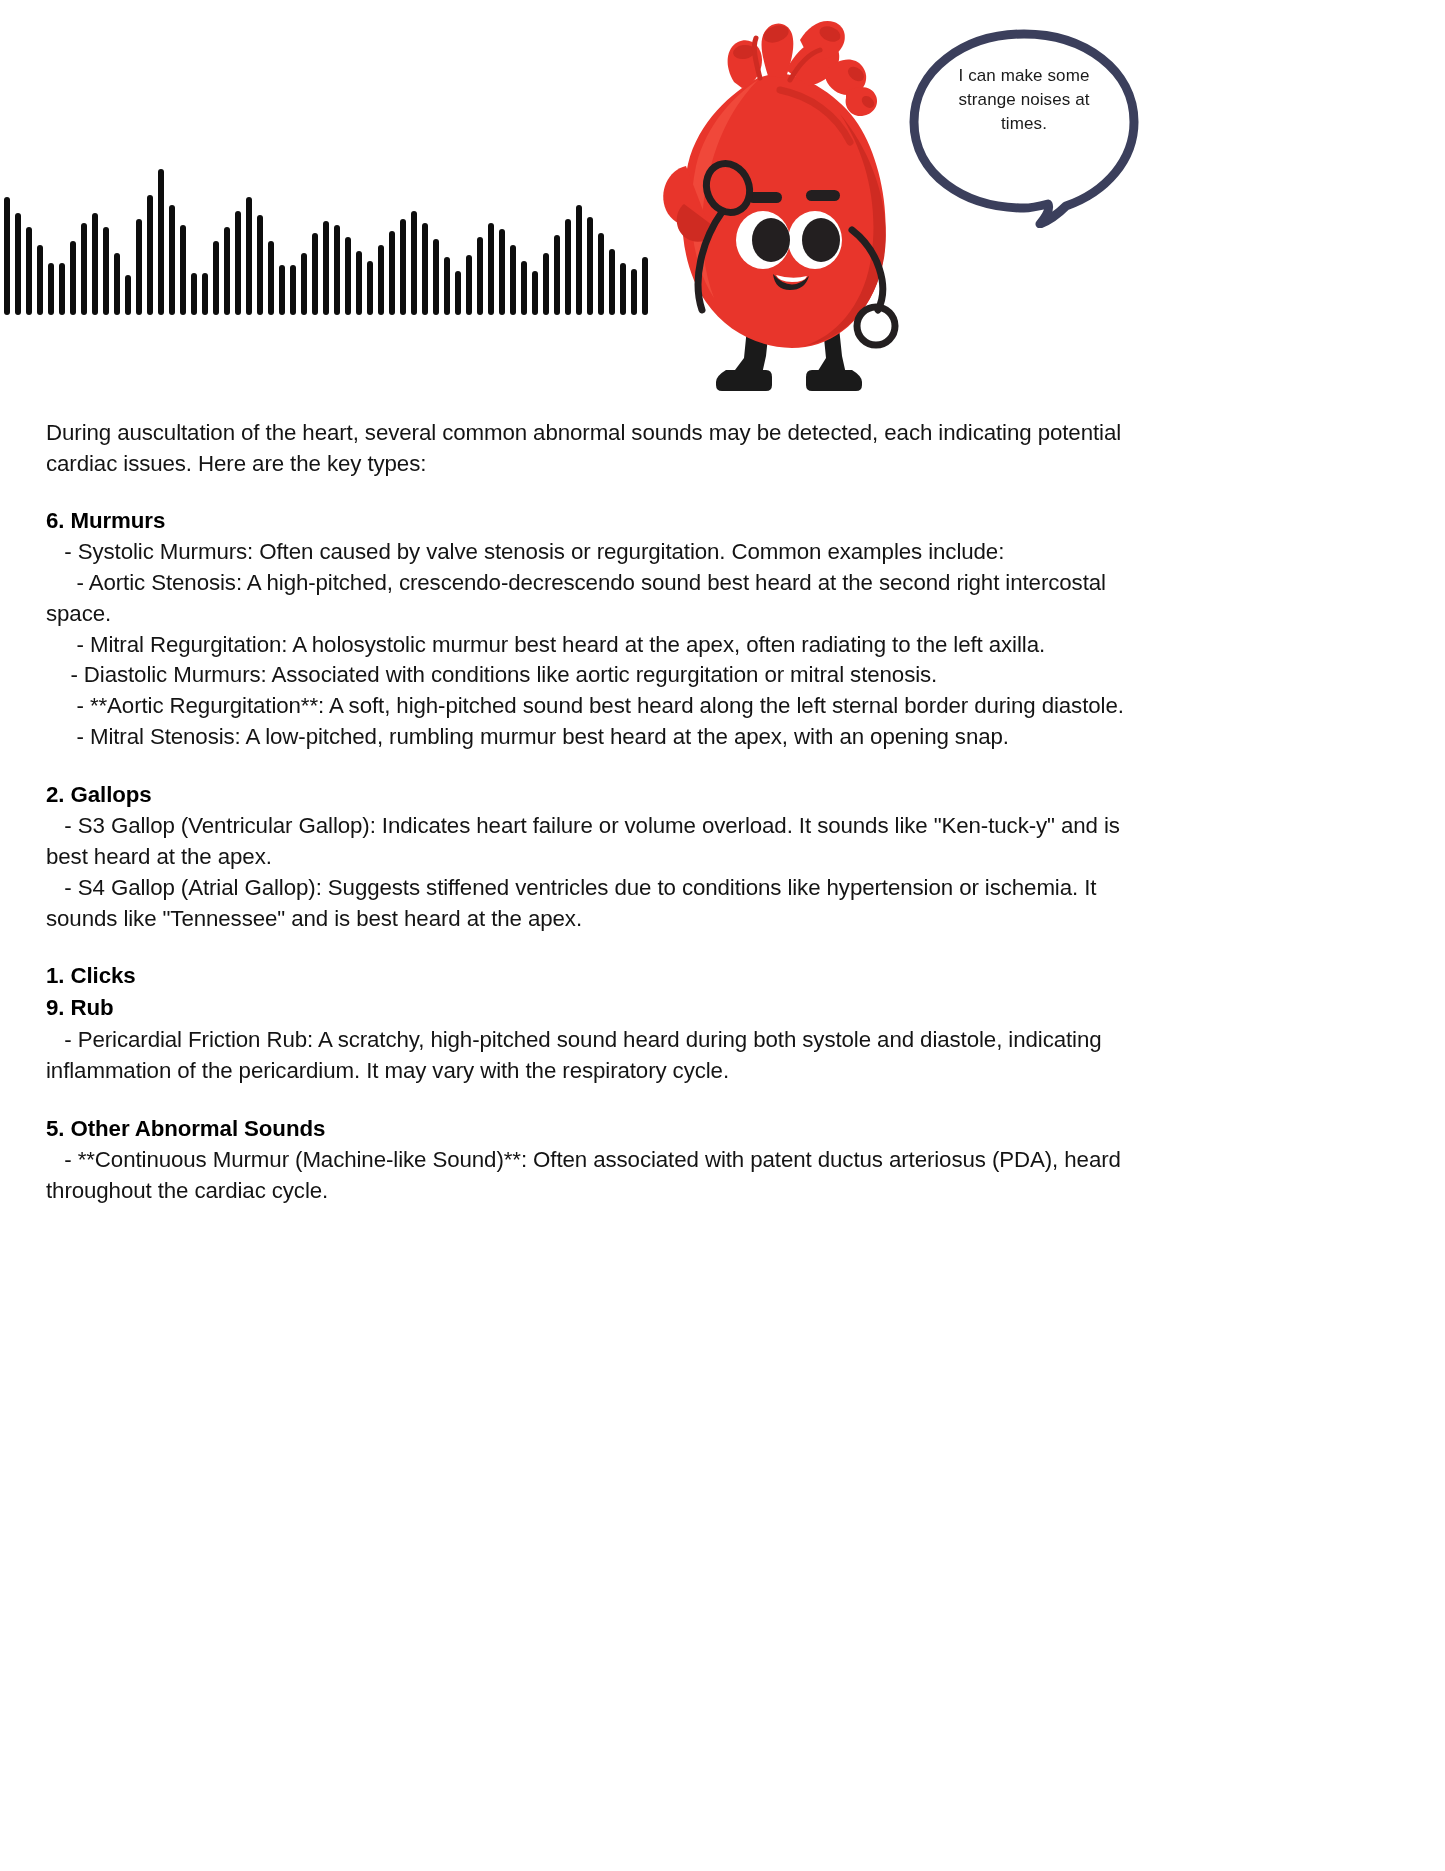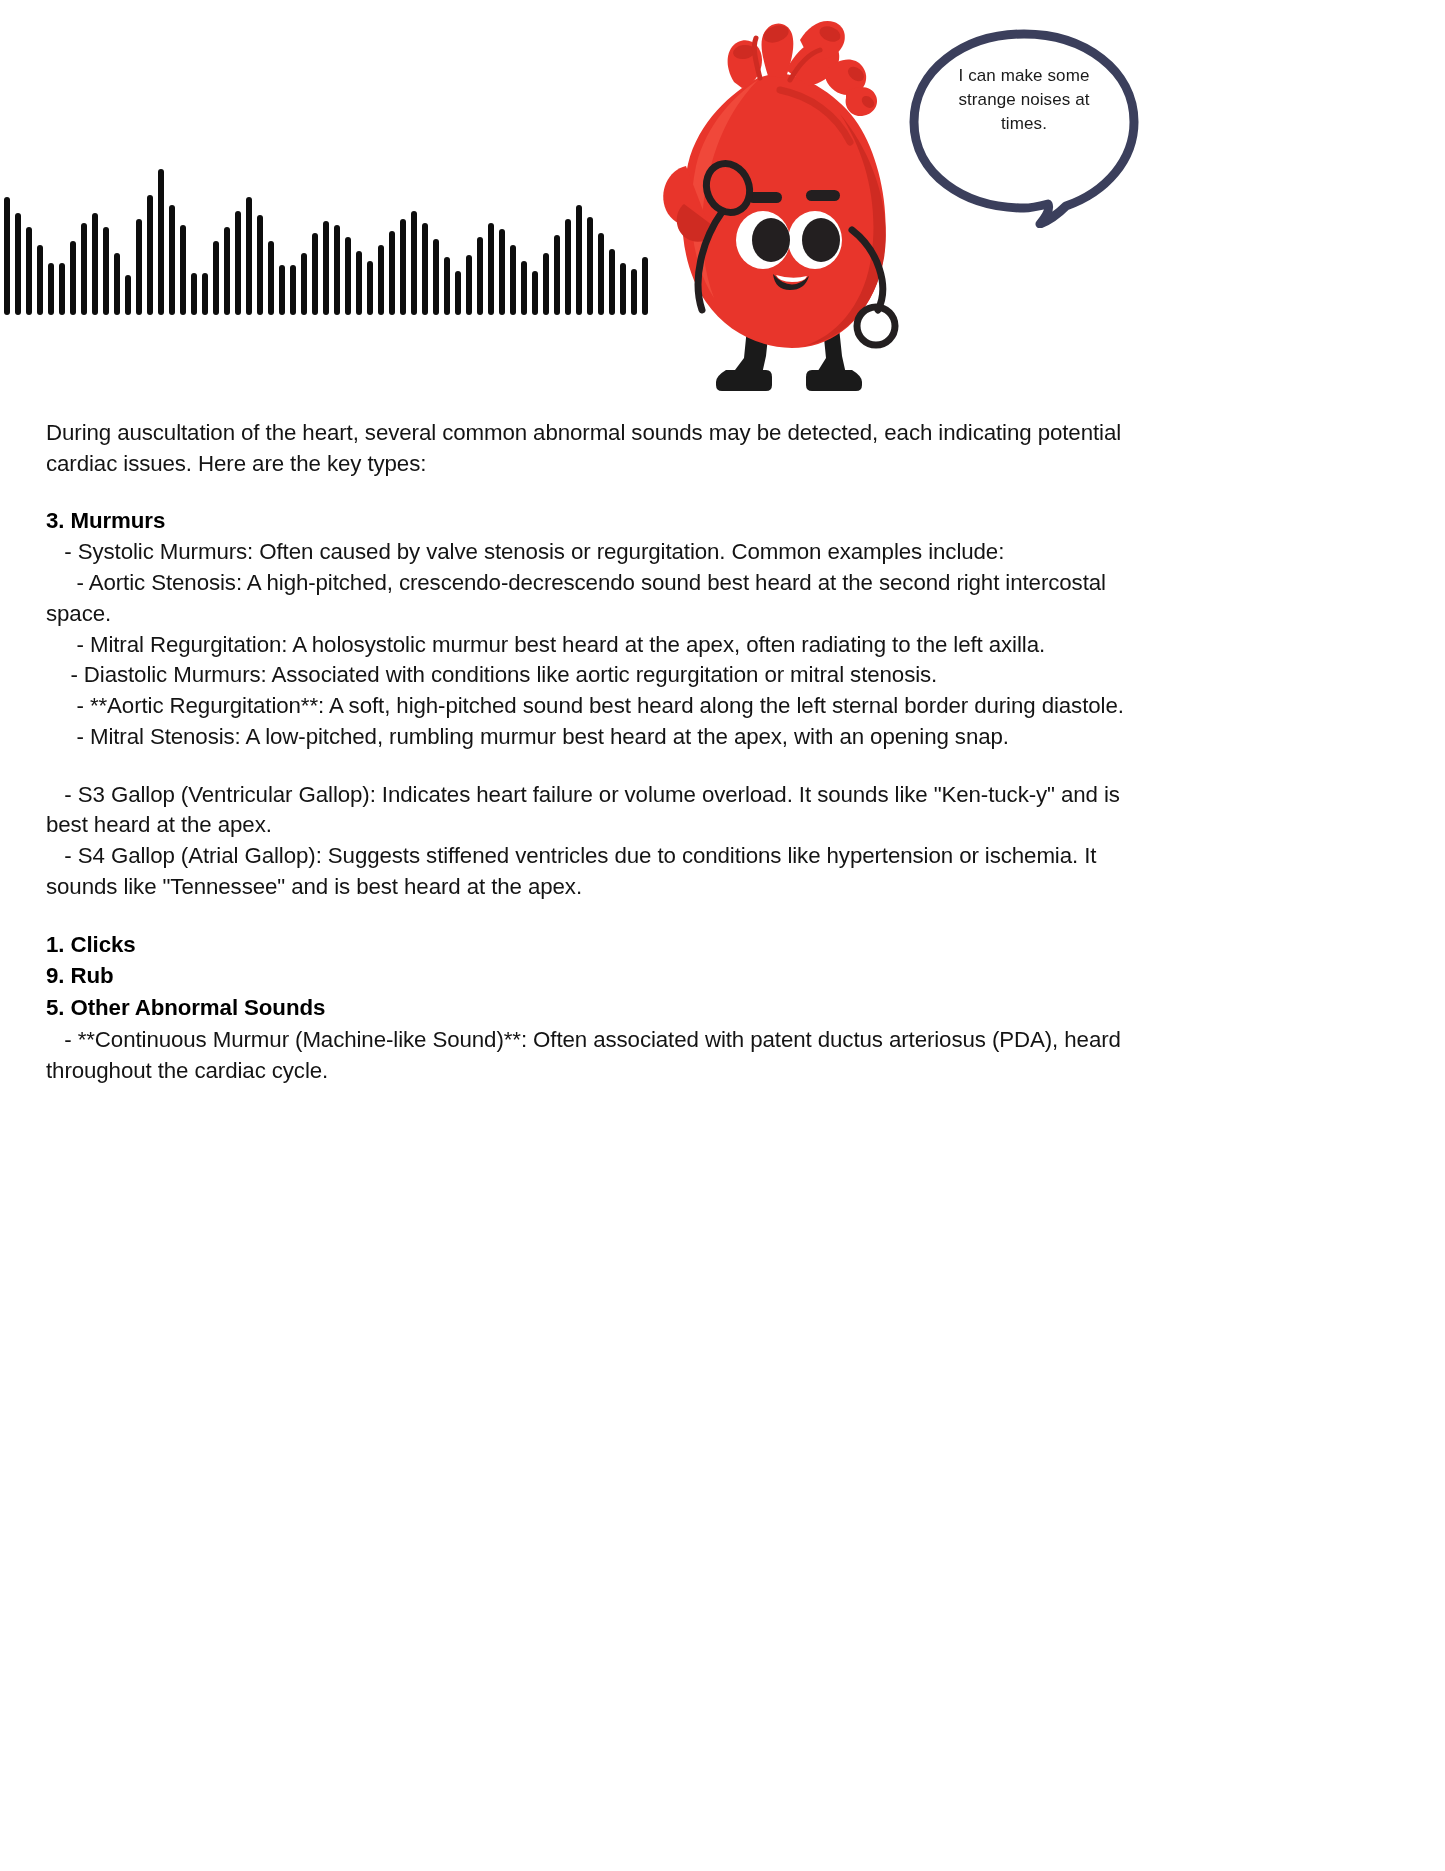--- a/index.html
+++ b/index.html
@@ -254,30 +254,32 @@
                C 56 180, 6 146, 6 94
                C 6 42, 56 6, 116 6 Z" fill="#ffffff" stroke="#3b3f5c" stroke-width="9" stroke-linejoin="round"></path>
     </svg>
     <div class="bubble-text">I can make some strange noises at times.</div>
   </div>
 </div>
 
 <div class="doc">
   <p class="para">During auscultation of the heart, several common abnormal sounds may be detected, each indicating potential cardiac issues. Here are the key types:</p>
 
-  <h3 class="sec-head">3. Murmurs</h3>
+  <h3 class="sec-head">6. Murmurs</h3>
   <p class="sec-body">   - Systolic Murmurs: Often caused by valve stenosis or regurgitation. Common examples include:
      - Aortic Stenosis: A high-pitched, crescendo-decrescendo sound best heard at the second right intercostal space.
      - Mitral Regurgitation: A holosystolic murmur best heard at the apex, often radiating to the left axilla.
     - Diastolic Murmurs: Associated with conditions like aortic regurgitation or mitral stenosis.
      - **Aortic Regurgitation**: A soft, high-pitched sound best heard along the left sternal border during diastole.
      - Mitral Stenosis: A low-pitched, rumbling murmur best heard at the apex, with an opening snap.</p>
 
+  <h3 class="sec-head"> 2. Gallops</h3>
   <p class="sec-body">   - S3 Gallop (Ventricular Gallop): Indicates heart failure or volume overload. It sounds like "Ken-tuck-y" and is best heard at the apex.
    - S4 Gallop (Atrial Gallop): Suggests stiffened ventricles due to conditions like hypertension or ischemia. It sounds like "Tennessee" and is best heard at the apex.</p>
 
   <h3 class="sec-head">1. Clicks</h3>
 
   <h3 class="sec-head">9. Rub</h3>
+  <p class="sec-body">   - Pericardial Friction Rub: A scratchy, high-pitched sound heard during both systole and diastole, indicating inflammation of the pericardium. It may vary with the respiratory cycle.</p>
 
   <h3 class="sec-head">5. Other Abnormal Sounds</h3>
   <p class="sec-body last">   - **Continuous Murmur (Machine-like Sound)**: Often associated with patent ductus arteriosus (PDA), heard throughout the cardiac cycle.</p>
 </div>
 
 </body></html>

